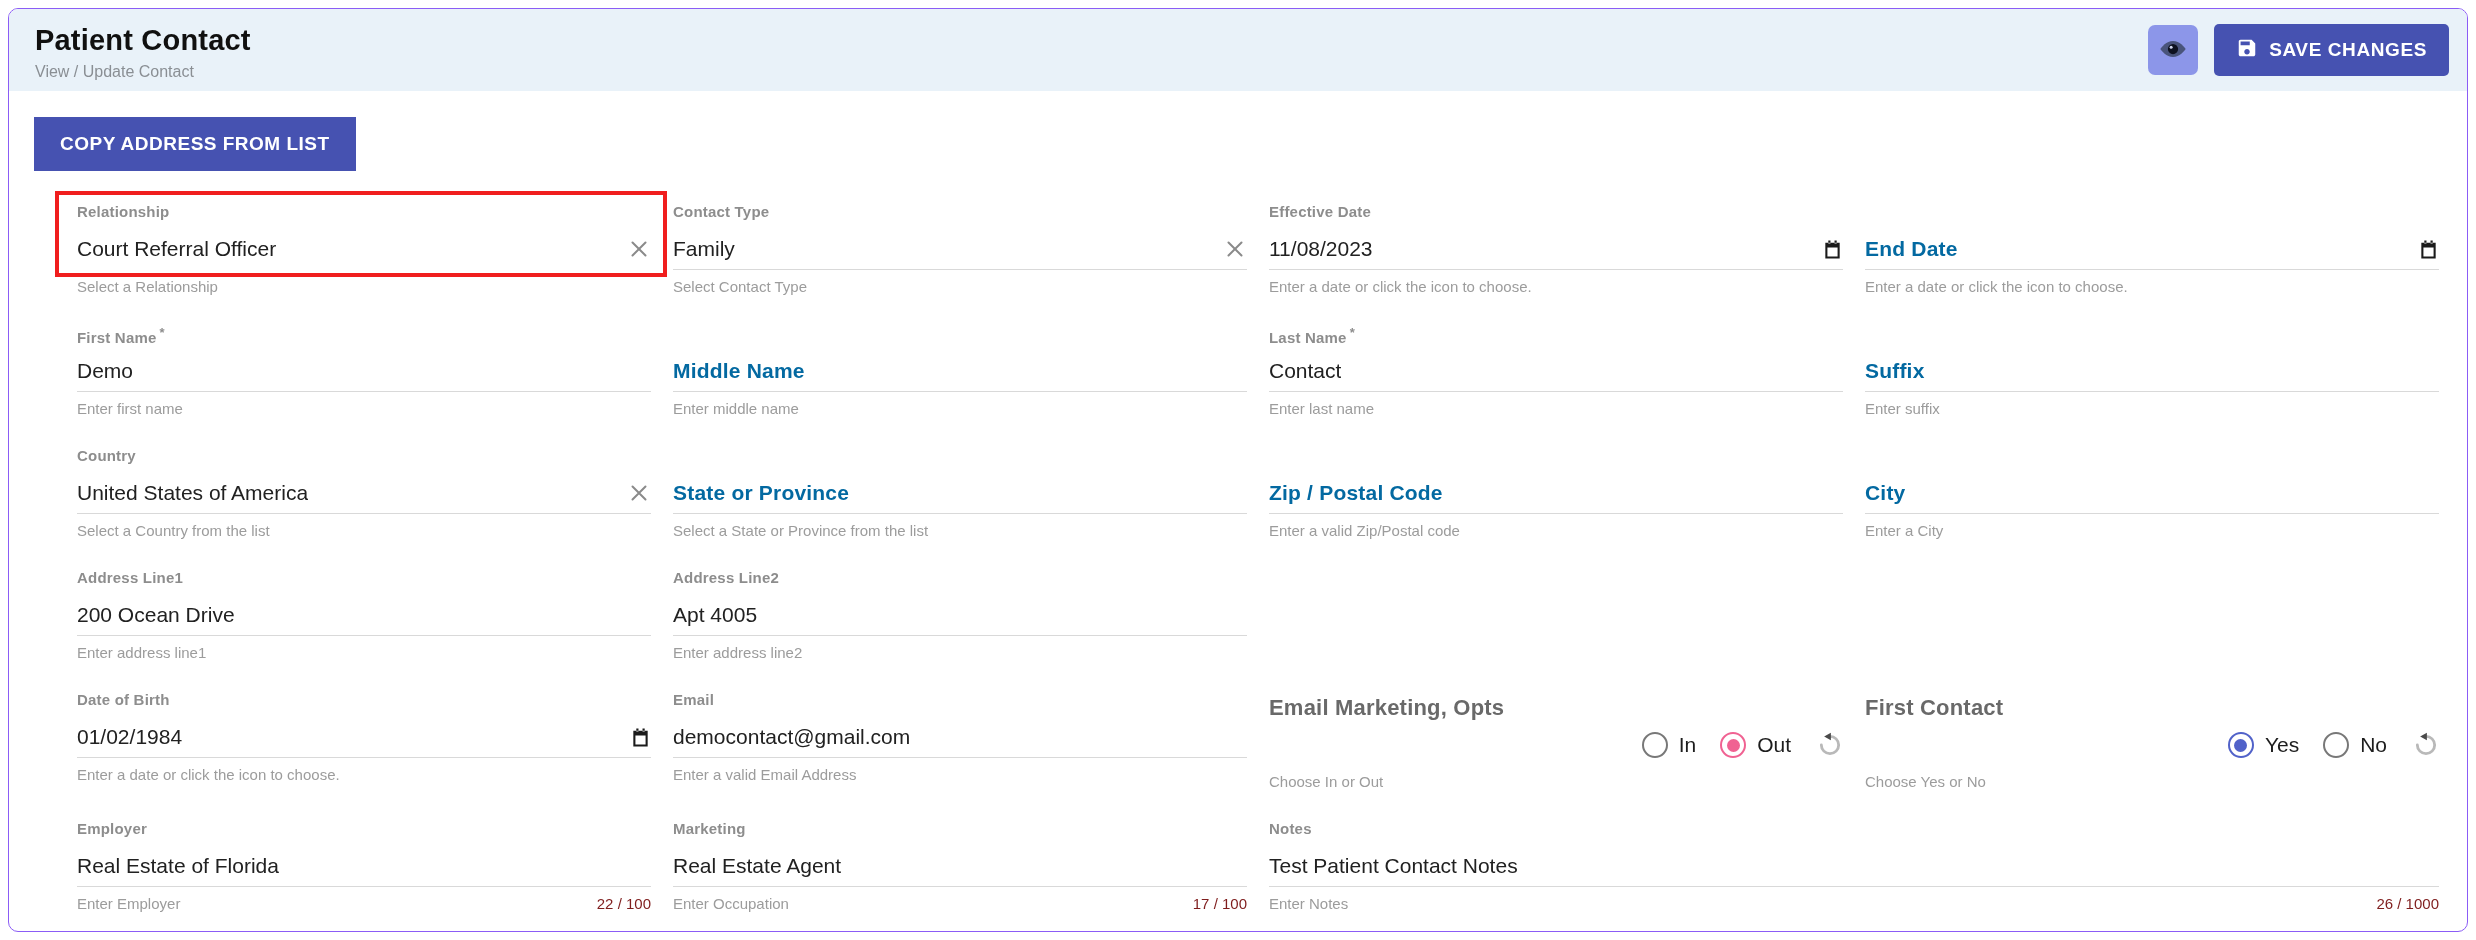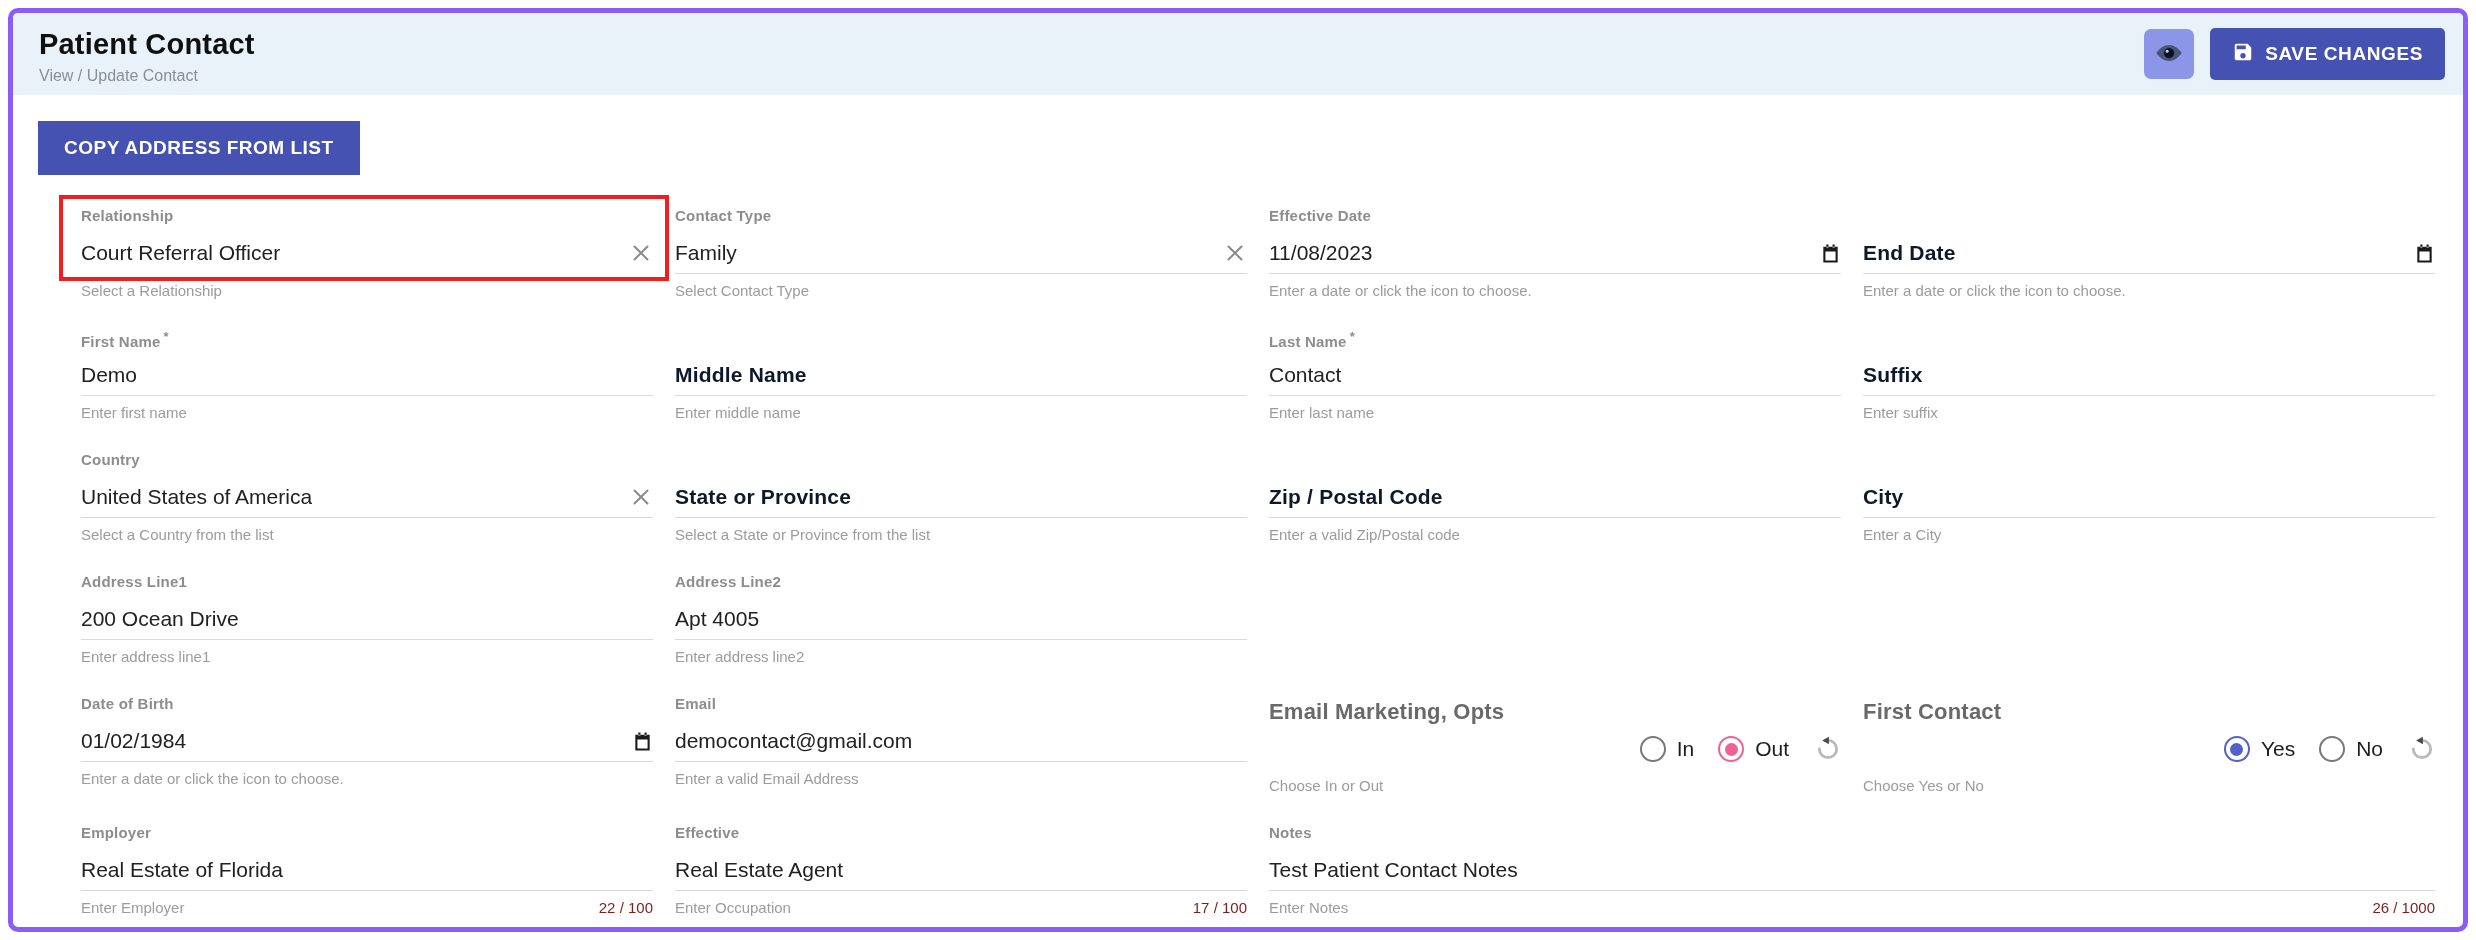--- a/index.html
+++ b/index.html
@@ -1,19 +1,19 @@
 <!DOCTYPE html>
 <html><head>
 <meta charset="utf-8">
 <style>
   * { margin:0; padding:0; box-sizing:border-box; }
   html,body { width:2476px; height:940px; background:#fff; font-family:"Liberation Sans", sans-serif; }
   .card {
     margin:8px; width:2460px; height:924px; background:#fff;
-    border:5px solid #8b5cf6; border-radius:10px; overflow:hidden;
+    border:1px solid #8b5cf6; border-radius:10px; overflow:hidden;
   }
   
   .hdr {
     height:82px; background:#e9f2f9; display:flex; align-items:center;
     justify-content:space-between; padding:0 18px 0 26px;
   }
   .hdr-titles { display:flex; flex-direction:column; gap:6px; padding-top:4px; }
   .hdr-title { font-size:29px; font-weight:700; color:#101010; letter-spacing:.2px; }
   .hdr-sub { font-size:16px; color:#8a8f94; }
   .hdr-actions { display:flex; align-items:center; gap:16px; }
@@ -41,21 +41,21 @@
   .field { min-width:0; }
   .fbox { }
   .fbox.highlight {
     border:4px solid #f01e1e;
     padding:8px 12px 4px 18px; margin:-12px -16px -8px -22px;
   }
   .flabel { height:26px; font-size:15px; font-weight:600; color:#8d8d8d; letter-spacing:.2px; }
   .flabel .req { font-size:13px; color:#8d8d8d; vertical-align:6px; margin-left:3px; }
   .fcontrol { height:40px; display:flex; align-items:center; font-size:21px; color:#212121; }
   .fvalue { flex:0 1 auto; white-space:nowrap; overflow:hidden; }
-  .fvalue.biglabel { color:#0f172a; font-weight:700; font-size:21px; letter-spacing:.2px; }
+  .fvalue.biglabel { color:#0369a1; font-weight:700; font-size:21px; letter-spacing:.2px; }
   .fspacer { flex:1 1 auto; }
   .fline { border-top:1px solid #d9d9d9; }
   .fline.hidden { visibility:hidden; }
   .fhelper { margin-top:8px; display:flex; justify-content:space-between; font-size:15px; color:#9c9c9c; }
   .fcount { color:#7f1d1d; }
   .icon-btn { display:flex; align-items:center; cursor:pointer; background:none; border:none; padding:0; }
   
   .glabel { height:34px; font-size:22px; font-weight:700; color:#696969; letter-spacing:.2px; padding-top:4px; }
   .gcontrol { height:40px; display:flex; align-items:center;justify-content:flex-end; }
   .radio { width:26px; height:26px; border-radius:50%; border:2.5px solid #787878; display:inline-flex; align-items:center; justify-content:center; cursor:pointer; background:#fff; }
@@ -404,21 +404,21 @@
       </div>
       <div class="fline"></div>
       <div class="fhelper">
         <span>Enter Employer</span>
         <span class="fcount">22 / 100</span>
       </div>
     </div>
 
     <div class="field">
       <div class="fbox">
-        <div class="flabel">Effective</div>
+        <div class="flabel">Marketing</div>
         <div class="fcontrol">
           <span class="fvalue">Real Estate Agent</span>
         </div>
       </div>
       <div class="fline"></div>
       <div class="fhelper">
         <span>Enter Occupation</span>
         <span class="fcount">17 / 100</span>
       </div>
     </div>

